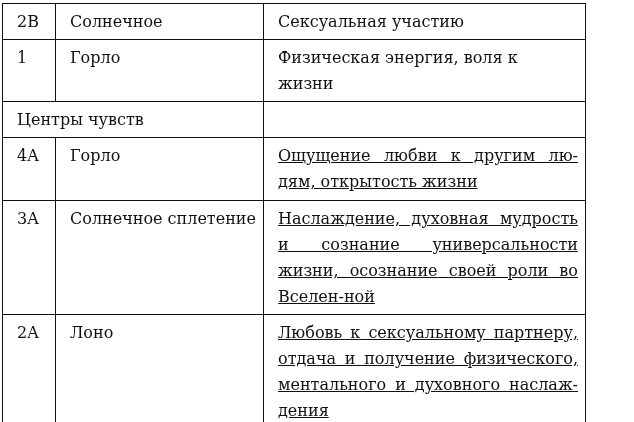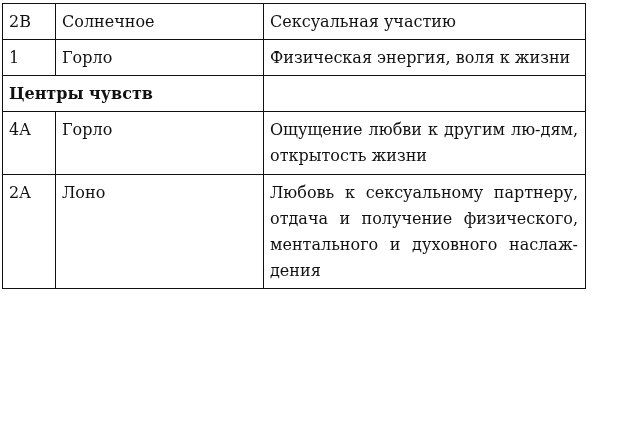--- a/index.html
+++ b/index.html
@@ -7,28 +7,28 @@
     .tbl {
       position: absolute; left: 2px; top: 3px;
       border-collapse: collapse;
       font-family: "DejaVu Serif", "Liberation Serif", serif;
       font-size: 16px; color: #111111;
       table-layout: fixed;
     }
     .tbl td {
       border: 1.5px solid #111111;
       vertical-align: top;
-      padding: 5px 7px 4px 6px;
+      padding: 5px 7px 4px 14px;
       line-height: 26px;
     }
     .c1 { width: 53px; }
     .c2 { width: 208px; }
     .c3 { width: 322px; }
-    .section td.sec-title { font-weight: bold; margin-left: 48px; }
-    .justify { text-align: justify; }
+    .section td.sec-title { font-weight: normal; margin-left: 48px; }
+    .justify { text-align: justify; text-decoration: underline; }
   </style>
 </head>
 <body>
 
 <table class="tbl">
   <colgroup>
     <col class="c1">
       <col class="c2">
       <col class="c3">
   </colgroup>
@@ -45,19 +45,24 @@
     </tr>
     <tr class="section" style="height:34px">
       <td colspan="2" class="sec-title">Центры чувств</td>
       <td></td>
     </tr>
     <tr style="height:63px">
       <td>4A</td>
       <td>Горло</td>
       <td class="justify">Ощущение любви к другим лю-дям, открытость жизни</td>
     </tr>
+    <tr style="height:106px">
+      <td>3A</td>
+      <td>Солнечное сплетение</td>
+      <td class="justify">Наслаждение, духовная мудрость и сознание универсальности жизни, осознание своей роли во Вселен-ной</td>
+    </tr>
     <tr style="height:105px">
       <td>2A</td>
       <td>Лоно</td>
       <td class="justify">Любовь к сексуальному партнеру, отдача и получение физического, ментального и духовного наслаж-дения</td>
     </tr>
   </tbody>
 </table>
 
 </body></html>

